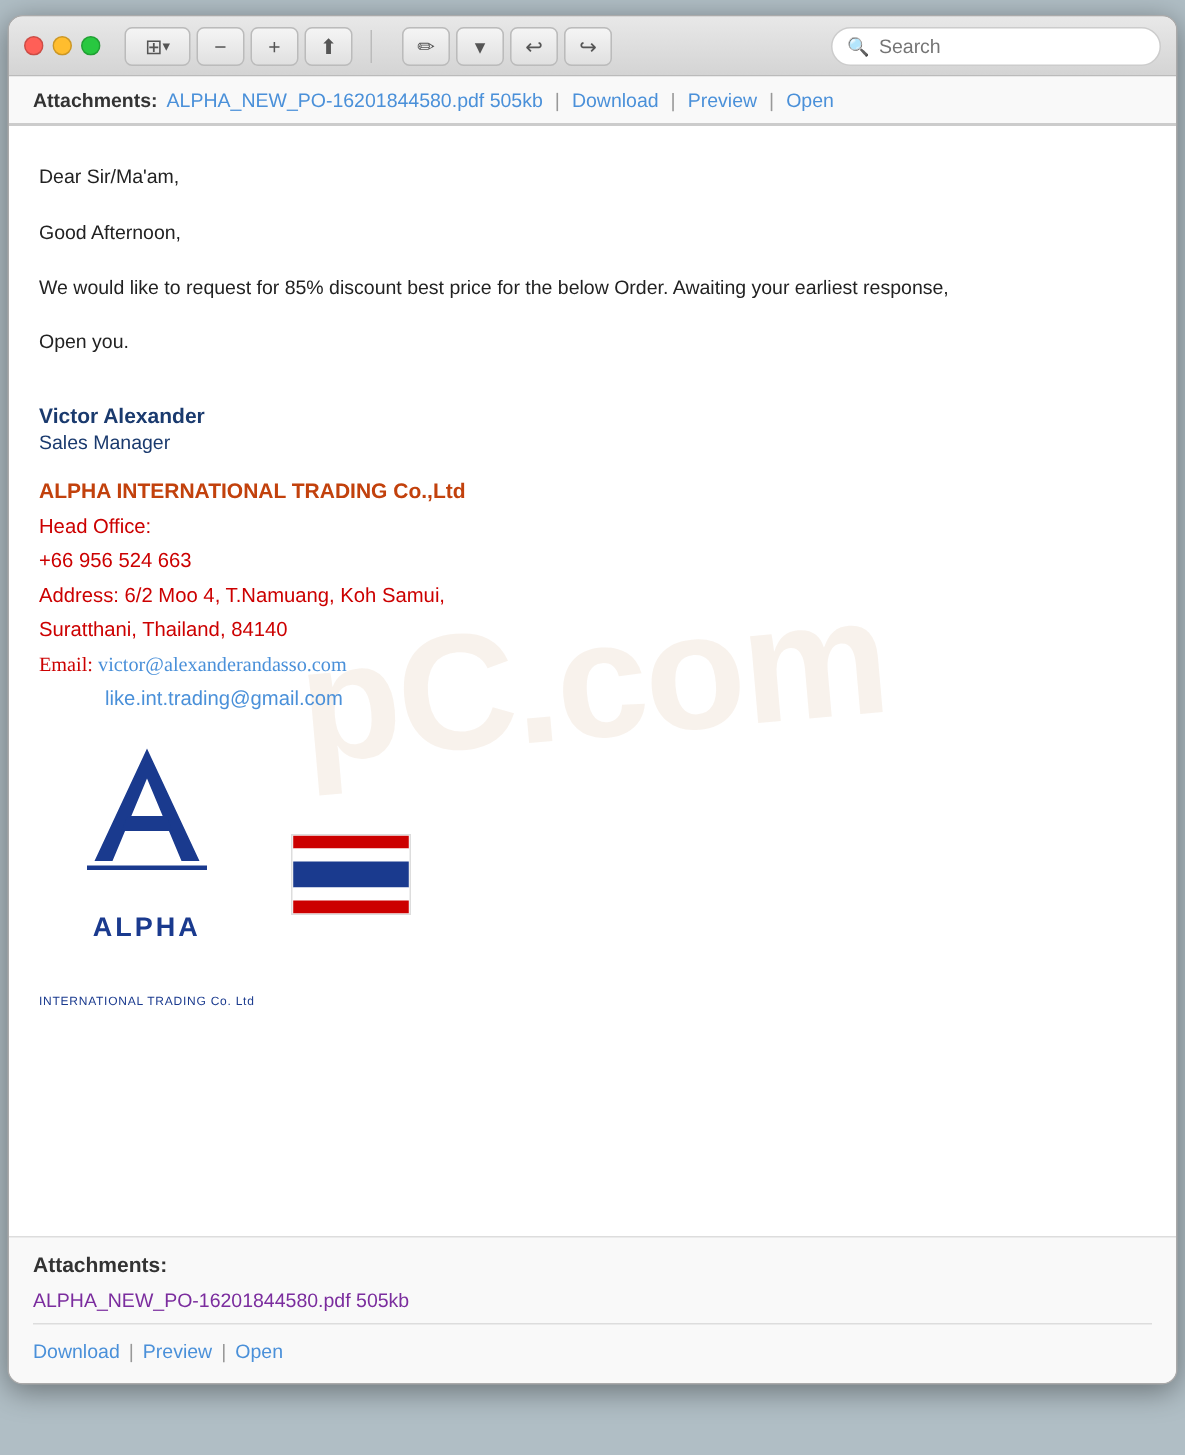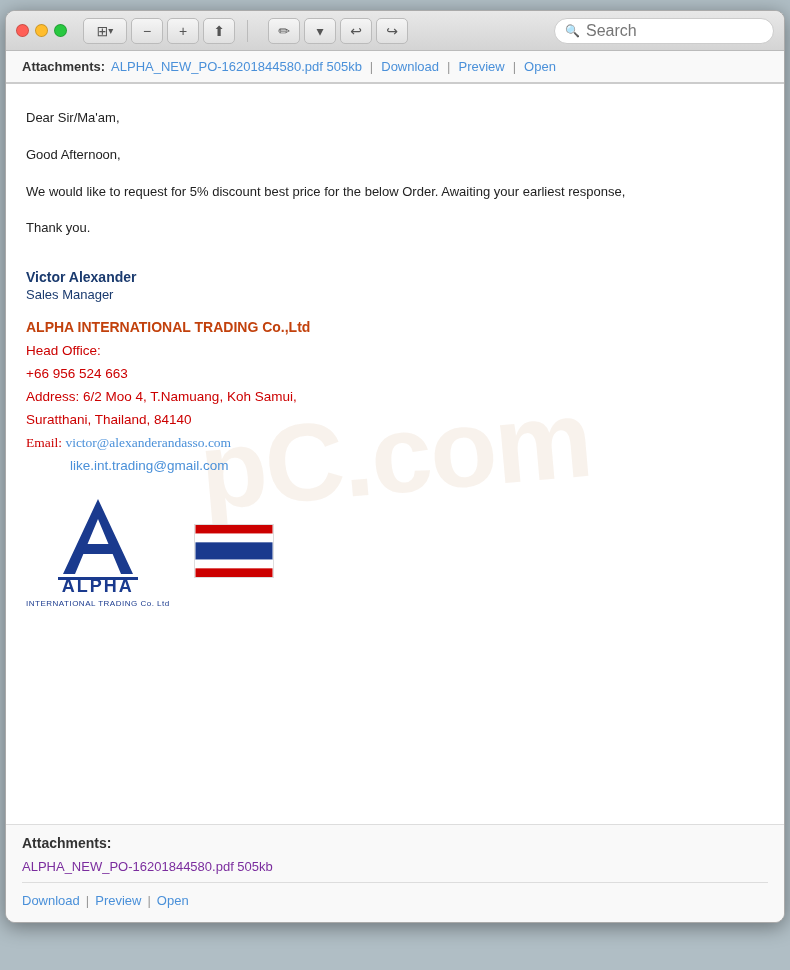--- a/index.html
+++ b/index.html
@@ -196,20 +196,21 @@
       gap: 24px;
       margin-top: 16px;
       margin-bottom: 8px;
     }
 
     
     .alpha-logo {
       display: flex;
       flex-direction: column;
       align-items: center;
+      gap: 32px;
     }
 
     
     .thai-flag {
       width: 80px;
       height: 54px;
       border: 1px solid #ddd;
     }
 
     
@@ -292,21 +293,21 @@
       <div class="toolbar-btn">
         <span>↩</span>
       </div>
       <div class="toolbar-btn">
         <span>↪</span>
       </div>
     </div>
 
     <div class="search-bar">
       <span style="font-size:12px;">🔍</span>
-      <input type="text" style="border: none; outline: none; background: transparent; font-size: 16px; color: rgb(153, 153, 153); width: 100%;" placeholder="Search">
+      <input type="text" style="border: none; outline: none; background: transparent; font-size: 13px; color: rgb(153, 153, 153); width: 100%;" placeholder="Search">
     </div>
   </div>
 
   <div class="attachment-bar">
     <span style="font-weight:bold;">Attachments:</span>
     <a href="#">ALPHA_NEW_PO-16201844580.pdf 505kb</a>
     <span class="attachment-separator">|</span>
     <a href="#">Download</a>
     <span class="attachment-separator">|</span>
     <a href="#">Preview</a>
@@ -314,22 +315,22 @@
     <a href="#">Open</a>
   </div>
 
   <div class="email-body">
 
     <div class="watermark">pC.com</div>
 
     <div class="email-content">
       <p>Dear Sir/Ma'am,</p>
       <p>Good Afternoon,</p>
-      <p>We would like to request for 5% discount best price for the below Order. Awaiting your earliest response,</p>
-      <p>Thank you.</p>
+      <p>We would like to request for 85% discount best price for the below Order. Awaiting your earliest response,</p>
+      <p>Open you.</p>
 
       <div class="signature-name">Victor Alexander</div>
       <div class="signature-title">Sales Manager</div>
 
       <div class="company-block">
         <div class="company-name">ALPHA INTERNATIONAL TRADING Co.,Ltd</div>
         <div class="company-red">Head Office:</div>
         <div class="company-red">+66 956 524 663</div>
         <div class="company-red">
           <span>Address:</span>

